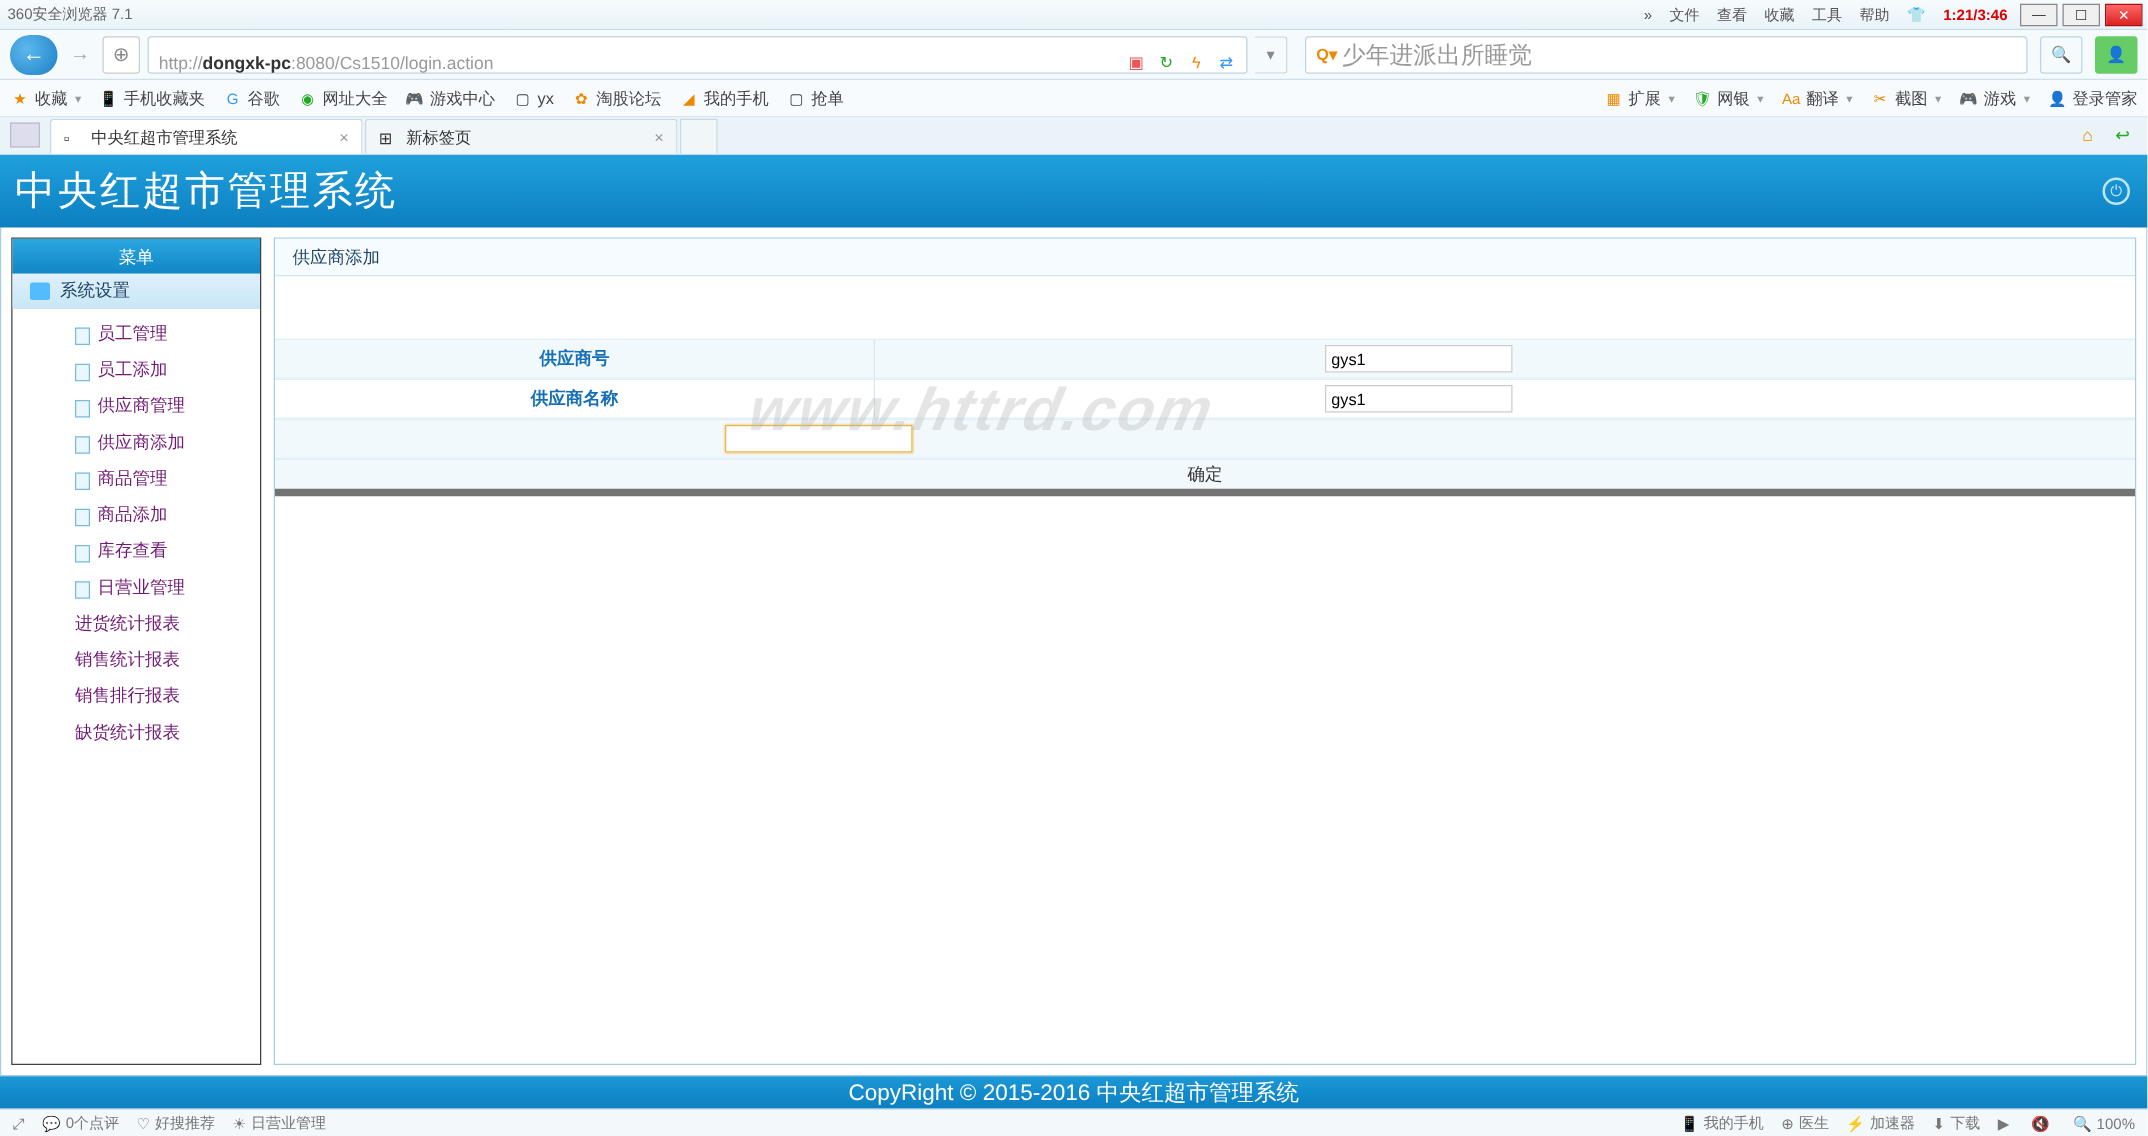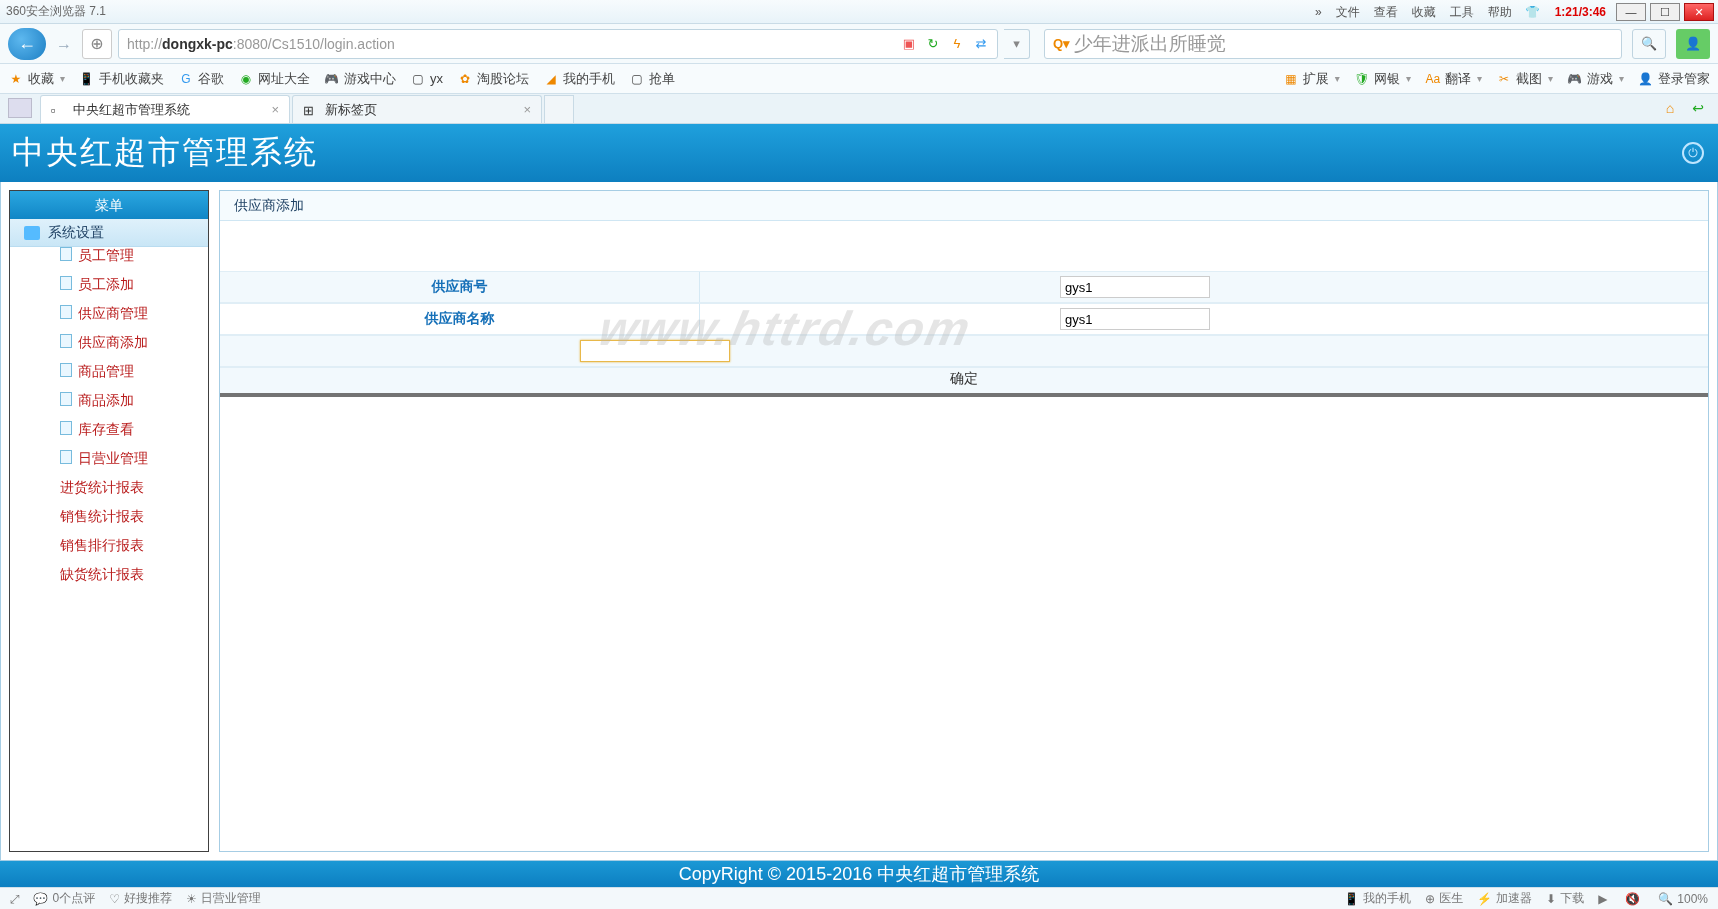--- a/index.html
+++ b/index.html
@@ -14,21 +14,21 @@
 .win-min { background:#f0f0f0;}
 .win-max { background:#f0f0f0;}
 .win-close { background:linear-gradient(#f66,#d22); color:#fff; border-color:#a11;}
 .clock-badge { color:#d00; font-weight:bold; font-size:12px; margin:0 6px;}
 
 
 .addr-row { height:40px; display:flex; align-items:center; padding:4px 8px; gap:6px; background:#f5fafc; border-bottom:1px solid #d0e0ea;}
 .nav-back { width:38px; height:32px; border-radius:16px; background:radial-gradient(circle at 35% 35%, #5db8ef,#1d7fc4); display:flex; align-items:center; justify-content:center; color:#fff; font-size:18px;}
 .nav-fwd { width:24px; height:24px; color:#9ab; font-size:16px; display:flex;align-items:center;justify-content:center;}
 .refresh-btn { width:30px;height:30px; border:1px solid #ccc; border-radius:3px; display:flex;align-items:center;justify-content:center; color:#888; font-size:16px; background:#fff;}
-.url-box { flex:0 0 880px; height:30px; border:1px solid #bfd4e0; border-radius:3px; display:flex; align-items:center; padding:0 8px; background:#fff;gap:45px;}
+.url-box { flex:0 0 880px; height:30px; border:1px solid #bfd4e0; border-radius:3px; display:flex; align-items:flex-end; padding:0 8px; background:#fff;gap:45px;}
 .url-text { color:#999; font-size:14px;}
 .url-text .bold { color:#333; font-weight:bold;}
 .url-icons { margin-left:auto; display:flex; gap:8px; align-items:center;}
 .small-icon { width:16px; height:16px; display:inline-flex; align-items:center; justify-content:center; font-size:13px;}
 .ico-red { color:#e55;}
 .ico-green { color:#2a2;}
 .ico-orange { color:#e80;}
 .ico-blue { color:#39e;}
 .dd-btn { width:26px; height:30px; border:1px solid #bfd4e0; border-left:0; display:flex; align-items:center; justify-content:center; color:#888; border-radius:0 3px 3px 0;}
 .search-box { flex:1; height:30px; border:1px solid #bfd4e0; border-radius:3px; display:flex; align-items:center; padding:0 8px; margin-left:8px; background:#fff;}
@@ -59,33 +59,33 @@
 .app { position:relative; height:calc(909px - 24px - 40px - 30px - 30px - 22px); background:#fff;}
 .app-header { height:58px; background:linear-gradient(#1fa0dd,#0d7fc0); color:#fff; display:flex; align-items:center; padding:0 12px; position:relative;}
 .app-title { font-size:32px; letter-spacing:2px; font-family:"SimSun","Microsoft YaHei";}
 .app-header .pwr { position:absolute; right:14px; top:18px; width:22px; height:22px; border:2px solid #bfe6ff; border-radius:50%; display:flex;align-items:center;justify-content:center; color:#bfe6ff; font-size:12px;}
 .app-body { display:flex; height:calc(100% - 58px - 26px); padding:8px; gap:10px; background:#fff; border:1px solid #a6cde4; border-top:0;}
 .sidebar { width:200px; border:1px solid #404040; display:flex; flex-direction:column;}
 .side-head { height:28px; background:linear-gradient(#2aa7e0,#1186c6); color:#fff; text-align:center; line-height:28px; font-size:14px;}
 .side-group { height:28px; background:linear-gradient(#dff1fb,#c9e6f6); display:flex; align-items:center; padding-left:14px; gap:8px; color:#246; font-size:14px; border-bottom:1px solid #b9dcf0;}
 .folder-ico { width:16px;height:14px; background:#5bf; border-radius:2px; display:inline-block; position:relative;}
 .side-list { flex:1; overflow:auto;}
-.side-item { height:29px; display:flex; align-items:flex-start; padding-left:50px; gap:6px; color:#b91c1c; font-size:14px; cursor:pointer;}
+.side-item { height:29px; display:flex; align-items:flex-end; padding-left:50px; gap:6px; color:#701a75; font-size:14px; cursor:pointer;}
 .side-item .doc-ico { width:12px;height:14px; border:1px solid #7bd; background:#eaf7ff; display:inline-block;}
 .side-item.noico { padding-left:50px;}
 .content { flex:1; border:1px solid #a6cde4; position:relative; background:#fff;}
 .content-head { height:30px; border-bottom:1px solid #cfe6f3; display:flex; align-items:center; padding-left:14px; color:#246; font-size:14px; background:#f5fbfe;}
 .form-area { padding:50px 0 0 0;}
 .form-row { height:32px; display:flex; align-items:center; background:#f2f9fd; border-top:1px solid #e0eef6; border-bottom:1px solid #e0eef6;}
 .form-row:nth-child(even){ background:#fff;}
 .form-label { width:480px; text-align:left; color:#1670b8; font-weight:bold; font-size:14px; border-right:1px solid #d5e9f4; height:100%; display:flex; align-items:center; justify-content:center;}
 .form-val { flex:1; padding-left:360px;}
 .form-val input { width:150px; height:22px; border:1px solid #ccc; padding:0 4px; font-size:13px;}
 .form-val input.focused { border:1px solid #e8b84a; box-shadow:0 0 2px #e8b84a;}
-.submit-row { height:30px; background:#f2f9fd; display:flex; align-items:flex-start; justify-content:center; border-top:1px solid #e0eef6; border-bottom:4px solid #737373;}
+.submit-row { height:30px; background:#f2f9fd; display:flex; align-items:center; justify-content:center; border-top:1px solid #e0eef6; border-bottom:6px solid #737373;}
 .submit-btn { color:#333; font-size:14px; cursor:pointer; padding:2px 10px;}
 .watermark { position:absolute; left:380px; top:110px; font-size:48px; color:rgba(180,180,180,0.35); font-style:italic; font-weight:bold; transform:skewX(-12deg); letter-spacing:2px; pointer-events:none;}
 .app-footer { height:26px; background:linear-gradient(#1b98d5,#0c7fc1); color:#fff; text-align:center; line-height:26px; font-size:18px;}
 
 
 .status-bar { position:absolute; left:0; right:0; bottom:0; height:22px; background:#f3f8fb; border-top:1px solid #d0e0ea; display:flex; align-items:center; padding:0 10px; font-size:12px; color:#777; gap:14px;}
 .status-bar .sb-right { margin-left:auto; display:flex; gap:14px; align-items:center;}
 .sb-item { display:flex; align-items:center; gap:4px;}
 </style>
 </head>

